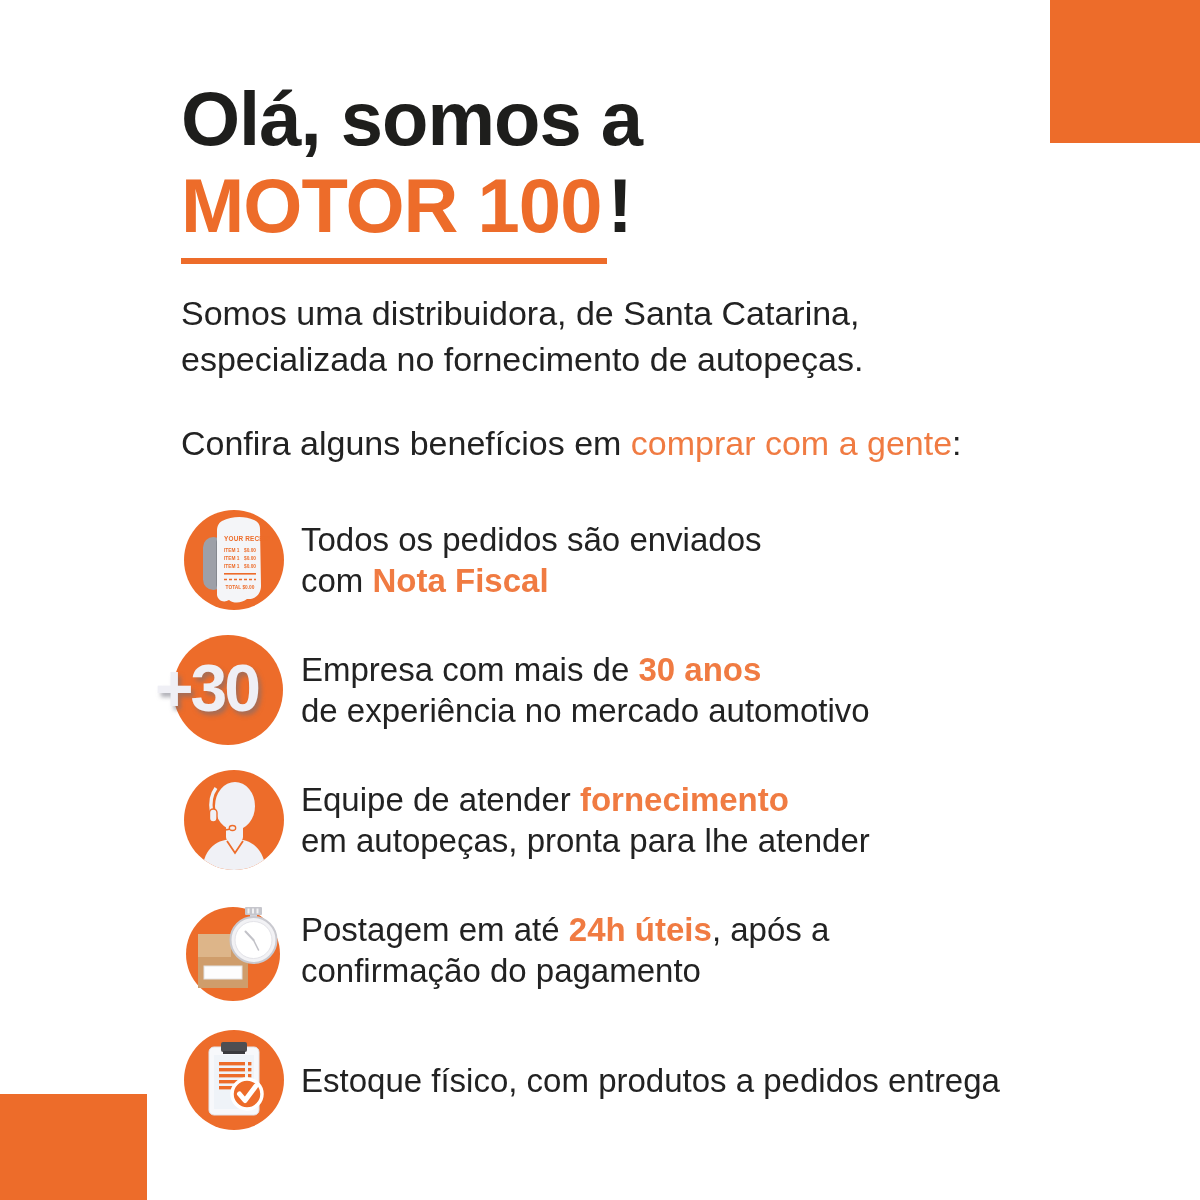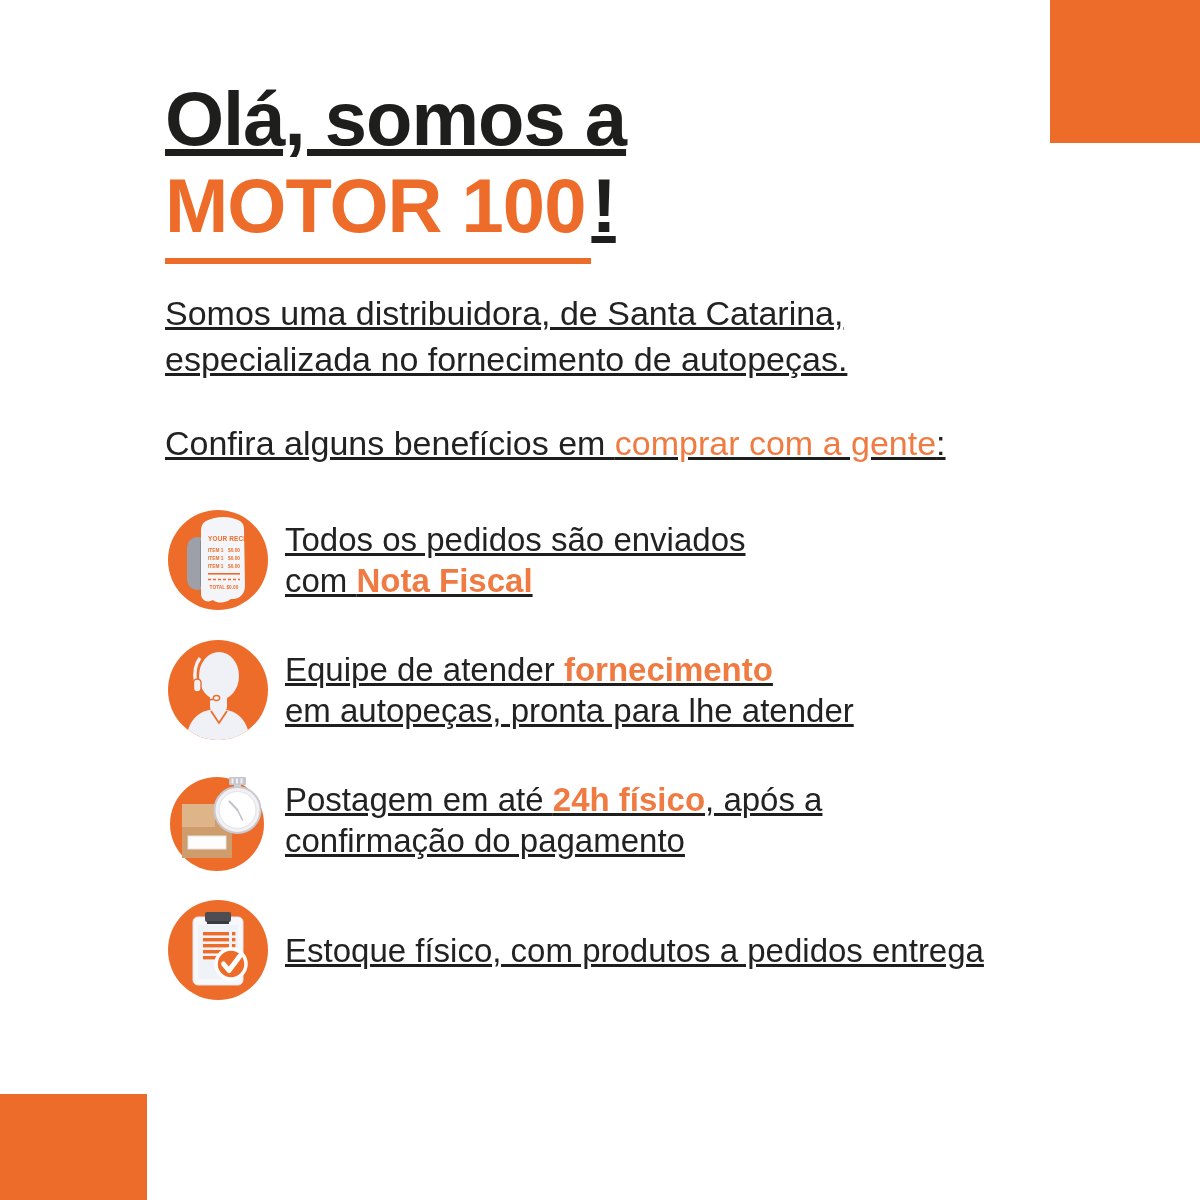--- a/index.html
+++ b/index.html
@@ -13,21 +13,21 @@
   body{
     width:1200px;height:1200px;position:relative;overflow:hidden;
     background:#ffffff;
     font-family:"Liberation Sans", sans-serif;
     color:var(--ink);
   }
   .corner{position:absolute;background:var(--orange);}
   .corner.tr{top:0;right:0;width:150px;height:143px;}
   .corner.bl{bottom:0;left:0;width:147px;height:106px;}
 
-  .content{position:absolute;left:165px;top:78px;width:950px;text-decoration:underline;}
+  .content{position:absolute;left:181px;top:78px;width:950px;}
 
   .title{font-weight:800;font-size:76px;line-height:1.08;letter-spacing:-1px;color:var(--ink);}
   .brand-line{margin-top:6px;font-weight:800;font-size:76px;letter-spacing:-1px;line-height:1.05;}
   .brand-underlined{color:var(--orange);display:inline-block;border-bottom:6px solid var(--orange);padding-bottom:12px;padding-right:6px;}
   .brand-bang{color:var(--ink);}
 
   .intro{margin-top:26px;font-size:34px;line-height:1.36;font-weight:300;color:#222;}
   .cta{margin-top:42px;font-size:34px;font-weight:300;color:#222;}
   .hl{color:var(--orange-soft);font-weight:700;}
   .cta .hl{font-weight:300;color:var(--orange-soft);text-align:center;}
@@ -93,20 +93,30 @@
           <line x1="43" y1="72.5" x2="75" y2="72.5" stroke="#ED6C2A" stroke-width="1.6" stroke-dasharray="3,2"></line>
           <text x="59" y="82" font-size="4.8" text-anchor="middle" class="rc-text">TOTAL $0.00</text>
         </svg>
       </div>
       <div class="benefit-text">
         <span>Todos os pedidos são enviados</span><br>
         <span>com </span><span class="hl">Nota Fiscal</span>
       </div>
     </div>
 
+    <div class="benefit">
+      <div class="iconbox">
+        <div class="badge-circle"></div>
+        <div class="badge-text">+30</div>
+      </div>
+      <div class="benefit-text">
+        <span>Empresa com mais de </span><span class="hl">30 anos</span><br>
+        <span>de experiência no mercado automotivo</span>
+      </div>
+    </div>
 
     <div class="benefit">
       <div class="iconbox">
         <svg viewBox="0 0 106 106">
           <defs>
             <clipPath id="agentClip">
                 <circle cx="53" cy="53" r="50"></circle>
               </clipPath>
           </defs>
           <circle cx="53" cy="53" r="50" class="fill-orange"></circle>
@@ -142,21 +152,21 @@
           <rect x="71" y="11.5" width="2" height="5" fill="#FFFFFF" opacity="0.75"></rect>
           <rect x="75.5" y="11.5" width="2" height="5" fill="#FFFFFF" opacity="0.75"></rect>
           <rect x="69" y="18" width="7" height="5" fill="#D3D3D9"></rect>
           <circle cx="72.5" cy="43" r="23" fill="#F2F2F5" stroke="#C9C9CF" stroke-width="2"></circle>
           <circle cx="72.5" cy="43" r="18.5" fill="#FFFFFF" stroke="#E3E3E8" stroke-width="1"></circle>
           <line x1="72.5" y1="43" x2="64.5" y2="34.5" stroke="#C2C2C8" stroke-width="2" stroke-linecap="round"></line>
           <line x1="72.5" y1="43" x2="77.5" y2="53" stroke="#C2C2C8" stroke-width="1.6" stroke-linecap="round"></line>
         </svg>
       </div>
       <div class="benefit-text">
-        <span>Postagem em até </span><span class="hl">24h físico</span><span>, após a</span><br>
+        <span>Postagem em até </span><span class="hl">24h úteis</span><span>, após a</span><br>
         <span>confirmação do pagamento</span>
       </div>
     </div>
 
     <div class="benefit">
       <div class="iconbox">
         <svg viewBox="0 0 106 106">
           <circle cx="53" cy="53" r="50" class="fill-orange"></circle>
           <rect x="28" y="20" width="50" height="68" rx="5" fill="#F7F8FB" stroke="#E3E4EA" stroke-width="1"></rect>
           <rect x="33" y="28" width="40" height="54" fill="#EFF3F8"></rect>

